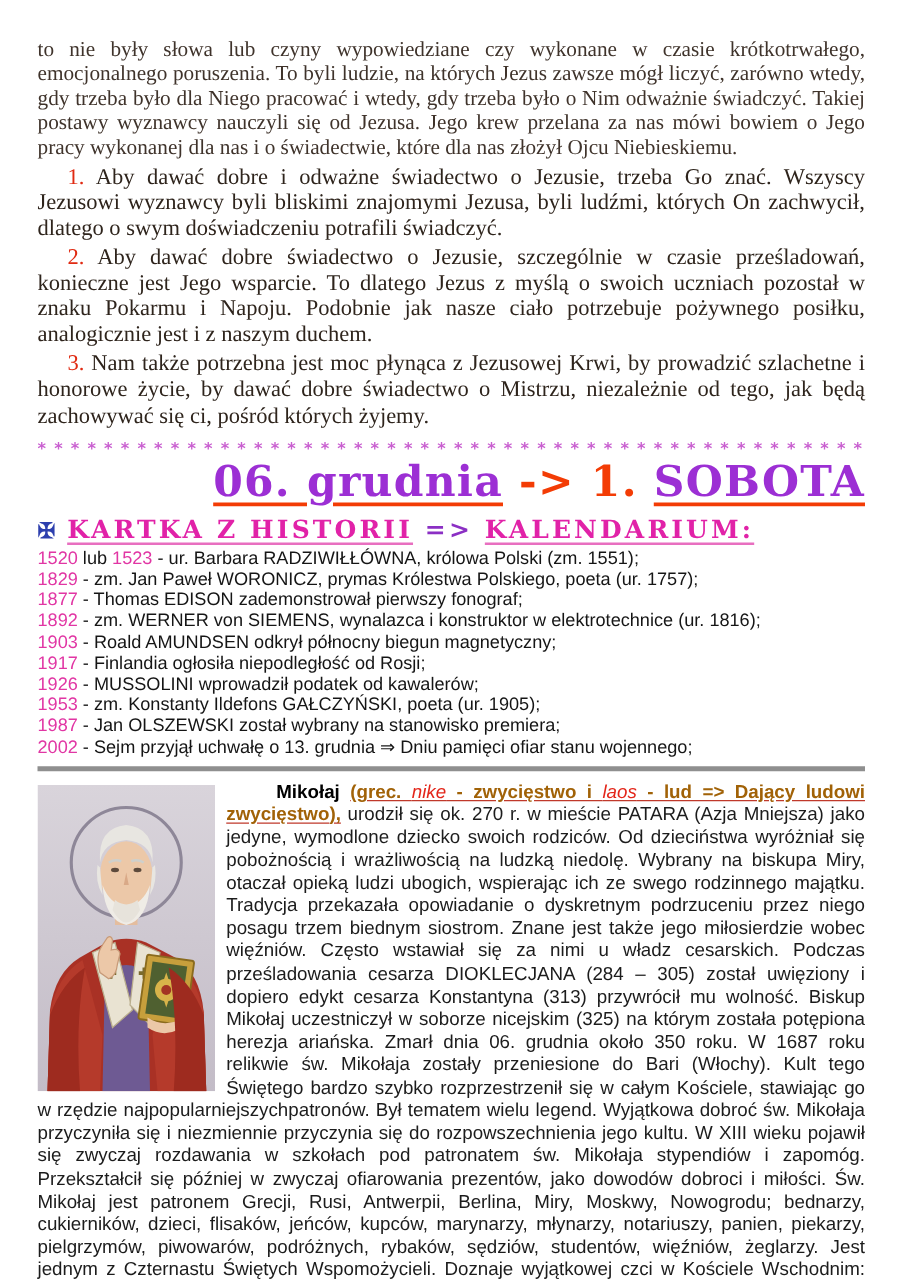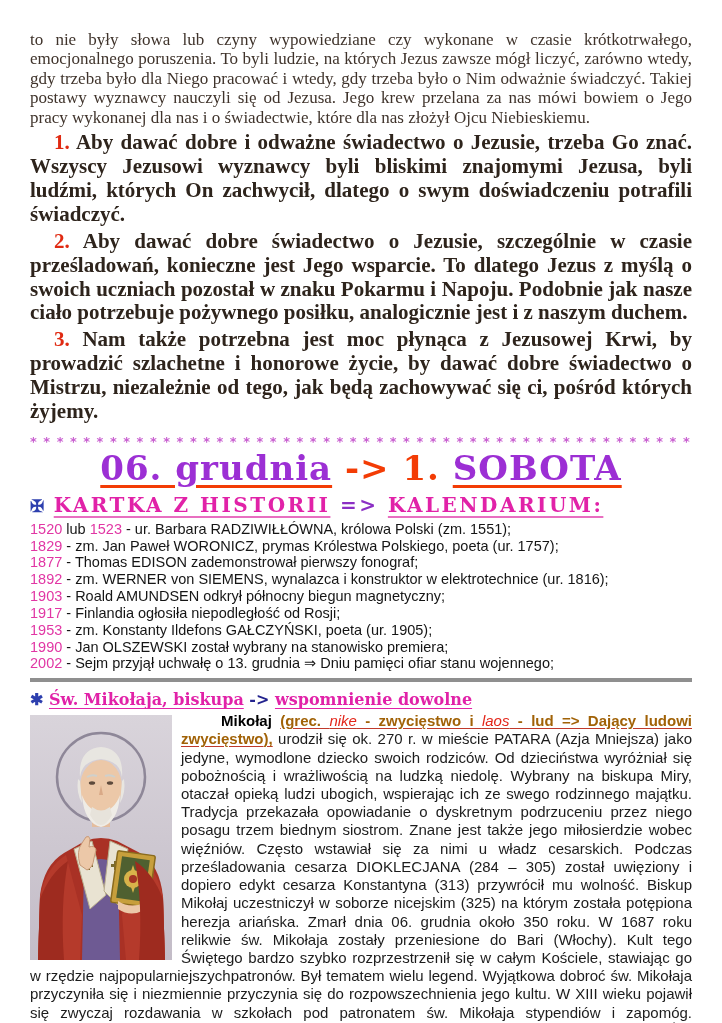--- a/index.html
+++ b/index.html
@@ -8,33 +8,33 @@
     background:#ffffff;padding:30px 30px 24px 30px;
     font-family:"Liberation Serif",serif;
   }
   
   .intro{
     font-size:17px;line-height:1.14;text-align:justify;color:#3f332b;
     margin:0 0 4px 0;
   }
   .points{margin:0;}
   .point{
-    font-size:21px;line-height:1.14;text-align:justify;color:#2e241c;
-    font-weight:bold;text-indent:24px;margin:3px 0 0 0;
+    font-size:18px;line-height:1.14;text-align:justify;color:#2e241c;
+    font-weight:normal;text-indent:24px;margin:3px 0 0 0;
   }
   .point .num{color:#e02a12;}
   
   .stars{
     color:#c95fd0;text-align:center;font-weight:bold;
     font-family:"DejaVu Sans",sans-serif;font-size:13px;letter-spacing:1px;
     margin:10px 0 2px 0;white-space:nowrap;overflow:hidden;
   }
   
   .date-title{
-    text-align:center;font-family:"DejaVu Serif",serif;font-weight:bold;
+    text-align:right;font-family:"DejaVu Serif",serif;font-weight:bold;
     font-size:34px;line-height:1.05;margin:2px 0 6px 0;letter-spacing:1px;
   }
   .date-title .purple{
     color:#9c2fd4;text-decoration:underline;
     text-decoration-color:#f33c05;text-decoration-thickness:3px;text-underline-offset:5px;
   }
   .date-title .redorange{color:#f33c05;}
   
   .hist-head{
     font-family:"DejaVu Serif",serif;font-weight:bold;font-size:20px;
@@ -112,31 +112,31 @@
     <div class="cal-row"><span class="year">1829</span><span class="mid"></span><span class="year y2"></span><span class="ctext"> - zm. Jan Paweł WORONICZ, prymas Królestwa Polskiego, poeta (ur. 1757);</span></div>
 
     <div class="cal-row"><span class="year">1877</span><span class="mid"></span><span class="year y2"></span><span class="ctext"> - Thomas EDISON zademonstrował pierwszy fonograf;</span></div>
 
     <div class="cal-row"><span class="year">1892</span><span class="mid"></span><span class="year y2"></span><span class="ctext"> - zm. WERNER von SIEMENS, wynalazca i konstruktor w elektrotechnice (ur. 1816);</span></div>
 
     <div class="cal-row"><span class="year">1903</span><span class="mid"></span><span class="year y2"></span><span class="ctext"> - Roald AMUNDSEN odkrył północny biegun magnetyczny;</span></div>
 
     <div class="cal-row"><span class="year">1917</span><span class="mid"></span><span class="year y2"></span><span class="ctext"> - Finlandia ogłosiła niepodległość od Rosji;</span></div>
 
+    <div class="cal-row"><span class="year">1926</span><span class="mid"></span><span class="year y2"></span><span class="ctext"> - MUSSOLINI wprowadził podatek od kawalerów;</span></div>
 
     <div class="cal-row"><span class="year">1953</span><span class="mid"></span><span class="year y2"></span><span class="ctext"> - zm. Konstanty Ildefons GAŁCZYŃSKI, poeta (ur. 1905);</span></div>
 
-    <div class="cal-row"><span class="year">1990</span><span class="mid"></span><span class="year y2"></span><span class="ctext"> - Jan OLSZEWSKI został wybrany na stanowisko premiera;</span></div>
+    <div class="cal-row"><span class="year">1987</span><span class="mid"></span><span class="year y2"></span><span class="ctext"> - Jan OLSZEWSKI został wybrany na stanowisko premiera;</span></div>
 
     <div class="cal-row"><span class="year">2002</span><span class="mid"></span><span class="year y2"></span><span class="ctext"> - Sejm przyjął uchwałę o 13. grudnia ⇒ Dniu pamięci ofiar stanu wojennego;</span></div>
   </div>
 
   <hr class="rule">
 
-  <div class="saint-head"><span class="bullet">✱</span> <span class="magenta">Św. Mikołaja, biskupa</span><span class="arrow"> -&gt; </span><span class="magenta">wspomnienie dowolne</span></div>
 
   <div>
     <svg class="saint-img" viewBox="0 0 142 245" xmlns="http://www.w3.org/2000/svg" aria-hidden="true">
       <defs>
         <linearGradient id="bgGrad" x1="0" y1="0" x2="0" y2="1">
           <stop offset="0" stop-color="#d9d4db"></stop>
             <stop offset="1" stop-color="#c3bcc7"></stop>
         </linearGradient>
       </defs>
       <rect x="0" y="0" width="142" height="245" fill="url(#bgGrad)"></rect>

